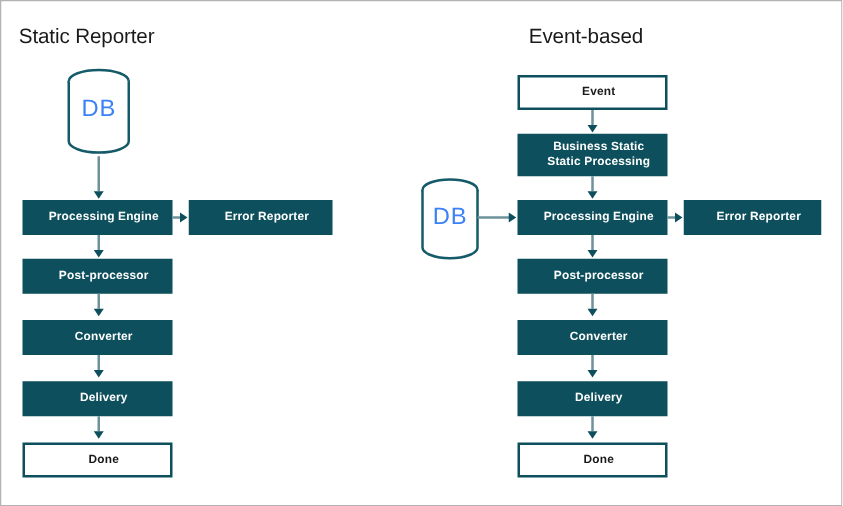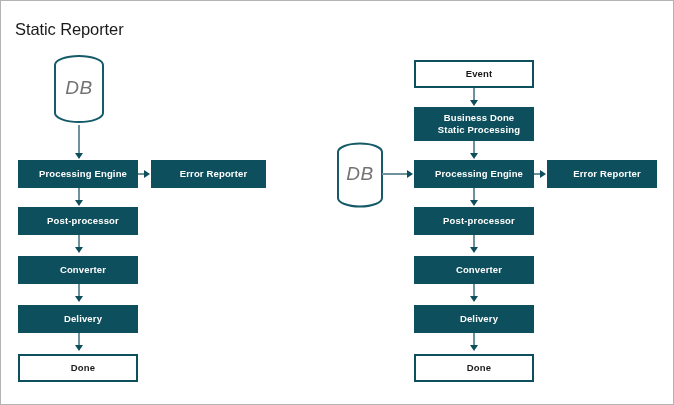--- a/index.html
+++ b/index.html
@@ -85,24 +85,23 @@
   .db {
     position: absolute;
   }
   .db svg { display: block; }
   .db-label {
     position: absolute;
     width: 100%;
     text-align: center;
     font-size: 19px;
     font-weight: 400;
-    color: #737373;
+    color: #3b82f6;
     letter-spacing: 0.5px;
     pointer-events: none;
-    font-style: italic;
   }
 </style>
 </head>
 <body>
 
 <div id="canvas">
 
   <div class="panel-title" id="title-static">Static Reporter</div>
 
   <div class="db" style="left:48px; top:52px; width:60px; height:72px;">
@@ -136,28 +135,29 @@
   <div class="conn-v" style="left:77px; top:283px; height:12px;"></div>
   <div class="arrow-down" style="left:73.5px; top:295px;"></div>
 
   <div class="node filled" style="left:17px; top:304px; width:120px; height:28px;">Delivery</div>
 
   <div class="conn-v" style="left:77px; top:332px; height:12px;"></div>
   <div class="arrow-down" style="left:73.5px; top:344px;"></div>
 
   <div class="node outlined" style="left:17px; top:353px; width:120px; height:28px;">Done</div>
 
+  <div class="panel-title" id="title-event">Event-based</div>
 
   <div class="node outlined" style="left:413px; top:59px; width:120px; height:28px;">Event</div>
 
   <div class="conn-v" style="left:472px; top:87px; height:12px;"></div>
   <div class="arrow-down" style="left:468.5px; top:99px;"></div>
 
   <div class="node filled" style="left:413px; top:106px; width:120px; height:34px; flex-direction:column;">
-    <span>Business Done</span>
+    <span>Business Static</span>
     <span>Static Processing</span>
   </div>
 
   <div class="conn-v" style="left:472px; top:140px; height:12px;"></div>
   <div class="arrow-down" style="left:468.5px; top:152px;"></div>
 
   <div class="db" style="left:331px; top:140px; width:56px; height:68px;">
     <svg width="56" height="68" viewBox="0 0 56 68" aria-hidden="true">
       <ellipse cx="28" cy="11" rx="22" ry="8.5" fill="#ffffff" stroke="#145a68" stroke-width="2"></ellipse>
       <path d="M6 11 L6 57 A22 8.5 0 0 0 50 57 L50 11" fill="#ffffff" stroke="#145a68" stroke-width="2"></path>

